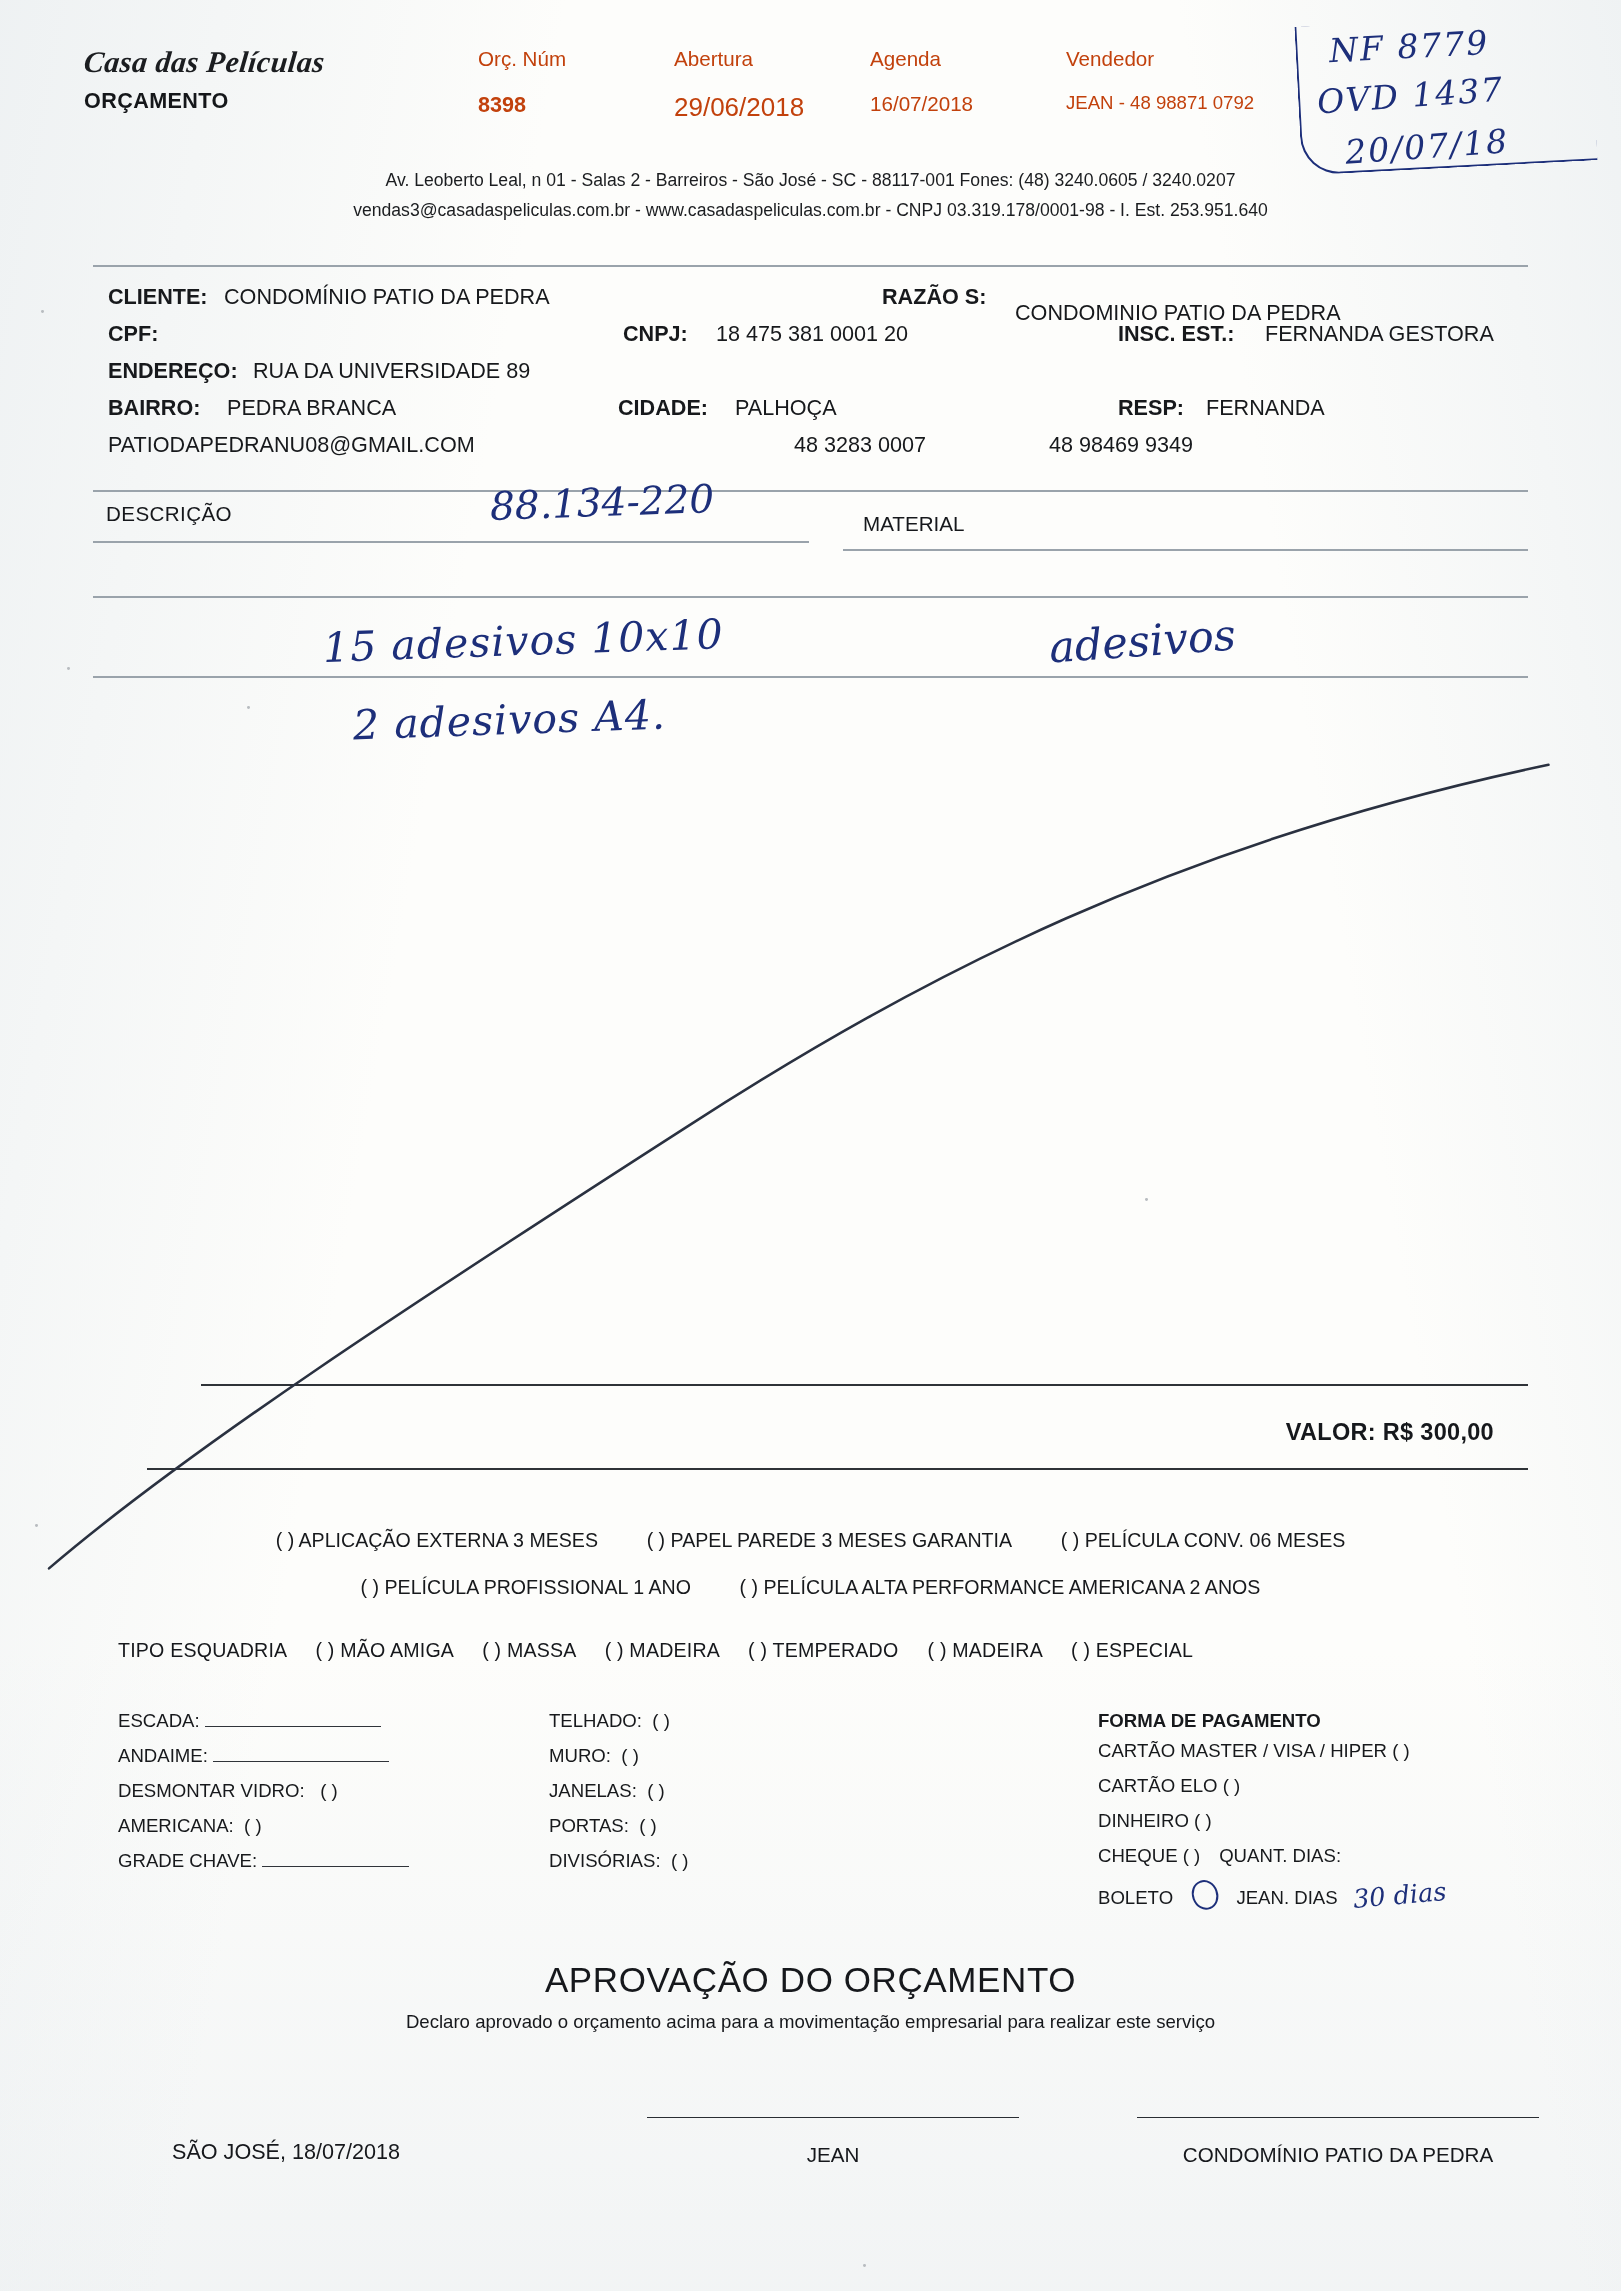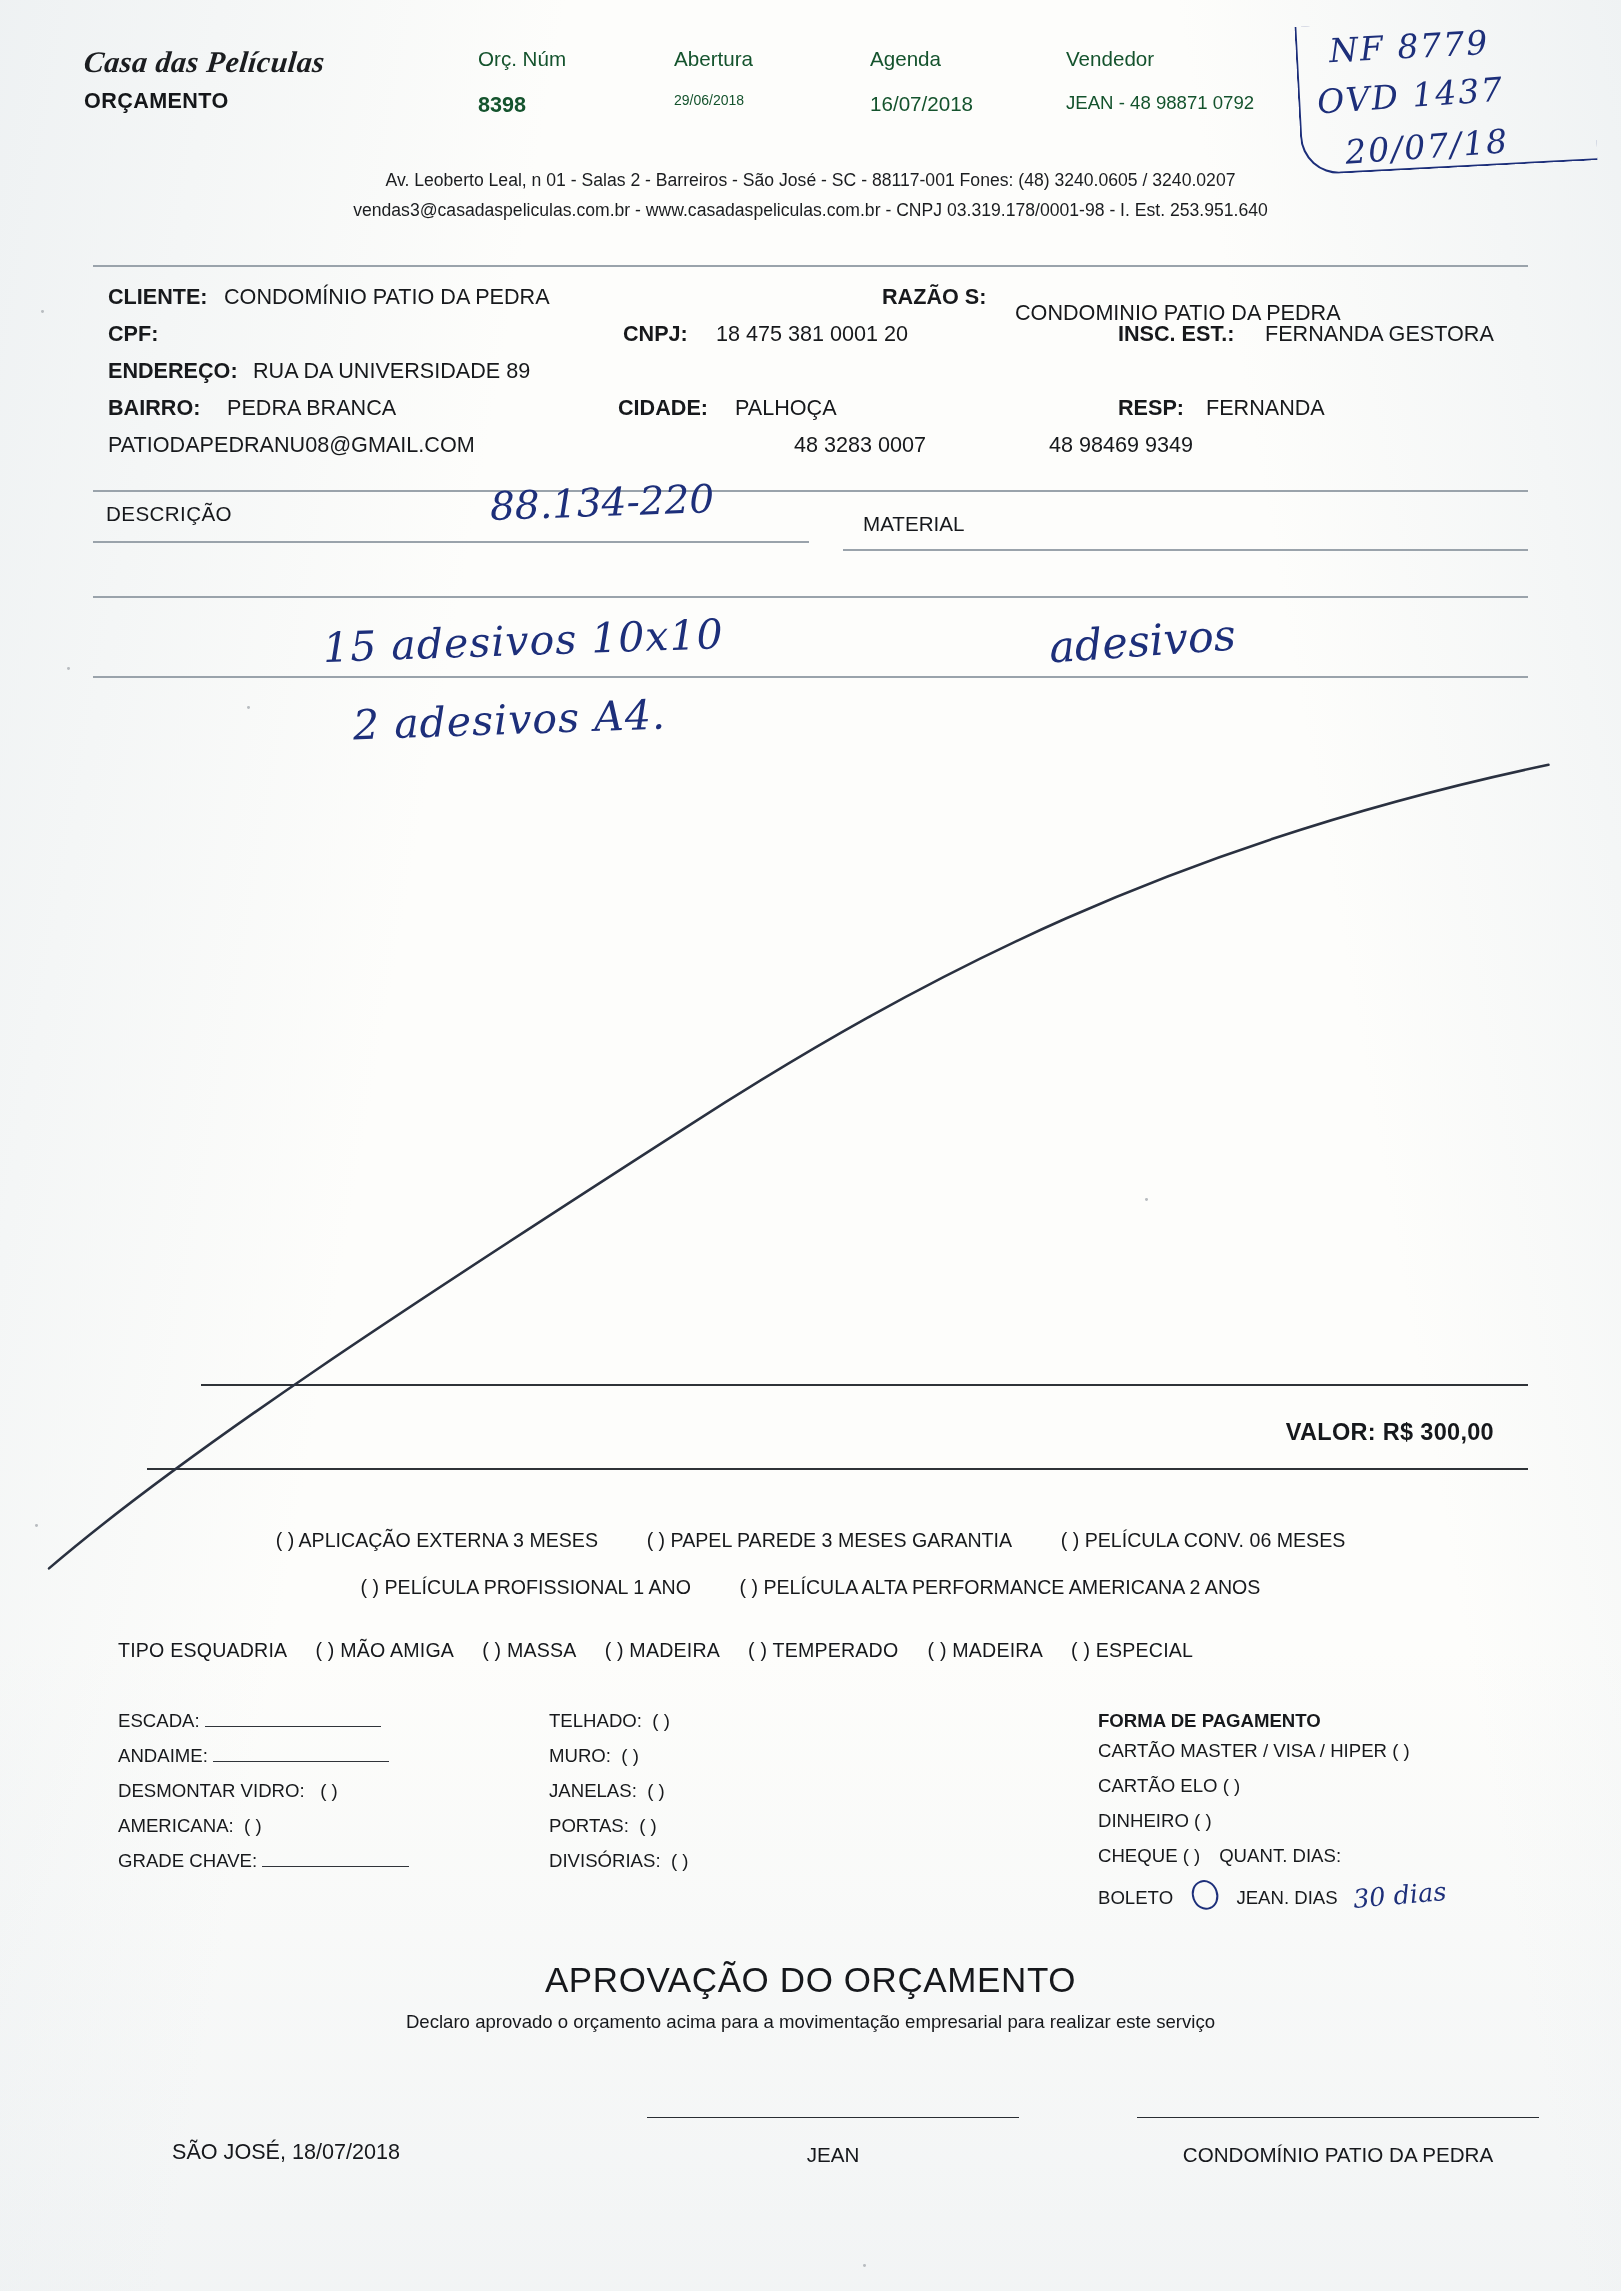--- a/index.html
+++ b/index.html
@@ -58,21 +58,21 @@
     margin-top: 9.8px;
     font-size: 21.6px;
     font-weight: bold;
     letter-spacing: 0.4px;
     color: #15171a;
   }
   .hdr-col {
     position: absolute;
     top: 17.6px;
     font-size: 20.6px;
-    color: #14532d;
+    color: #c2410c;
   }
   .hdr-col .lbl { font-weight: normal; }
   .hdr-col .val { margin-top: 21.6px; font-weight: bold; font-size: 21.6px; }
   .hdr-col.wide .val { font-weight: normal; font-size: 18.6px; }
 
   
   .hand {
     font-family: "DejaVu Serif", serif;
     color: #1d2f7a;
     font-style: italic;
@@ -299,21 +299,21 @@
       <div class="brand-logo">Casa das Películas</div>
       <div class="brand-sub">ORÇAMENTO</div>
     </div>
 
     <div class="hdr-col" style="left:478px;">
       <div class="lbl">Orç. Núm</div>
       <div class="val">8398</div>
     </div>
     <div class="hdr-col" style="left:674px;">
       <div class="lbl">Abertura</div>
-      <div class="val" style="font-weight:normal;font-size:14px;">29/06/2018</div>
+      <div class="val" style="font-weight:normal;font-size:26px;">29/06/2018</div>
     </div>
     <div class="hdr-col" style="left:870px;">
       <div class="lbl">Agenda</div>
       <div class="val" style="font-weight:normal;font-size:20.6px;">16/07/2018</div>
     </div>
     <div class="hdr-col wide" style="left:1066px;">
       <div class="lbl">Vendedor</div>
       <div class="val">JEAN - 48 98871 0792</div>
     </div>
 

